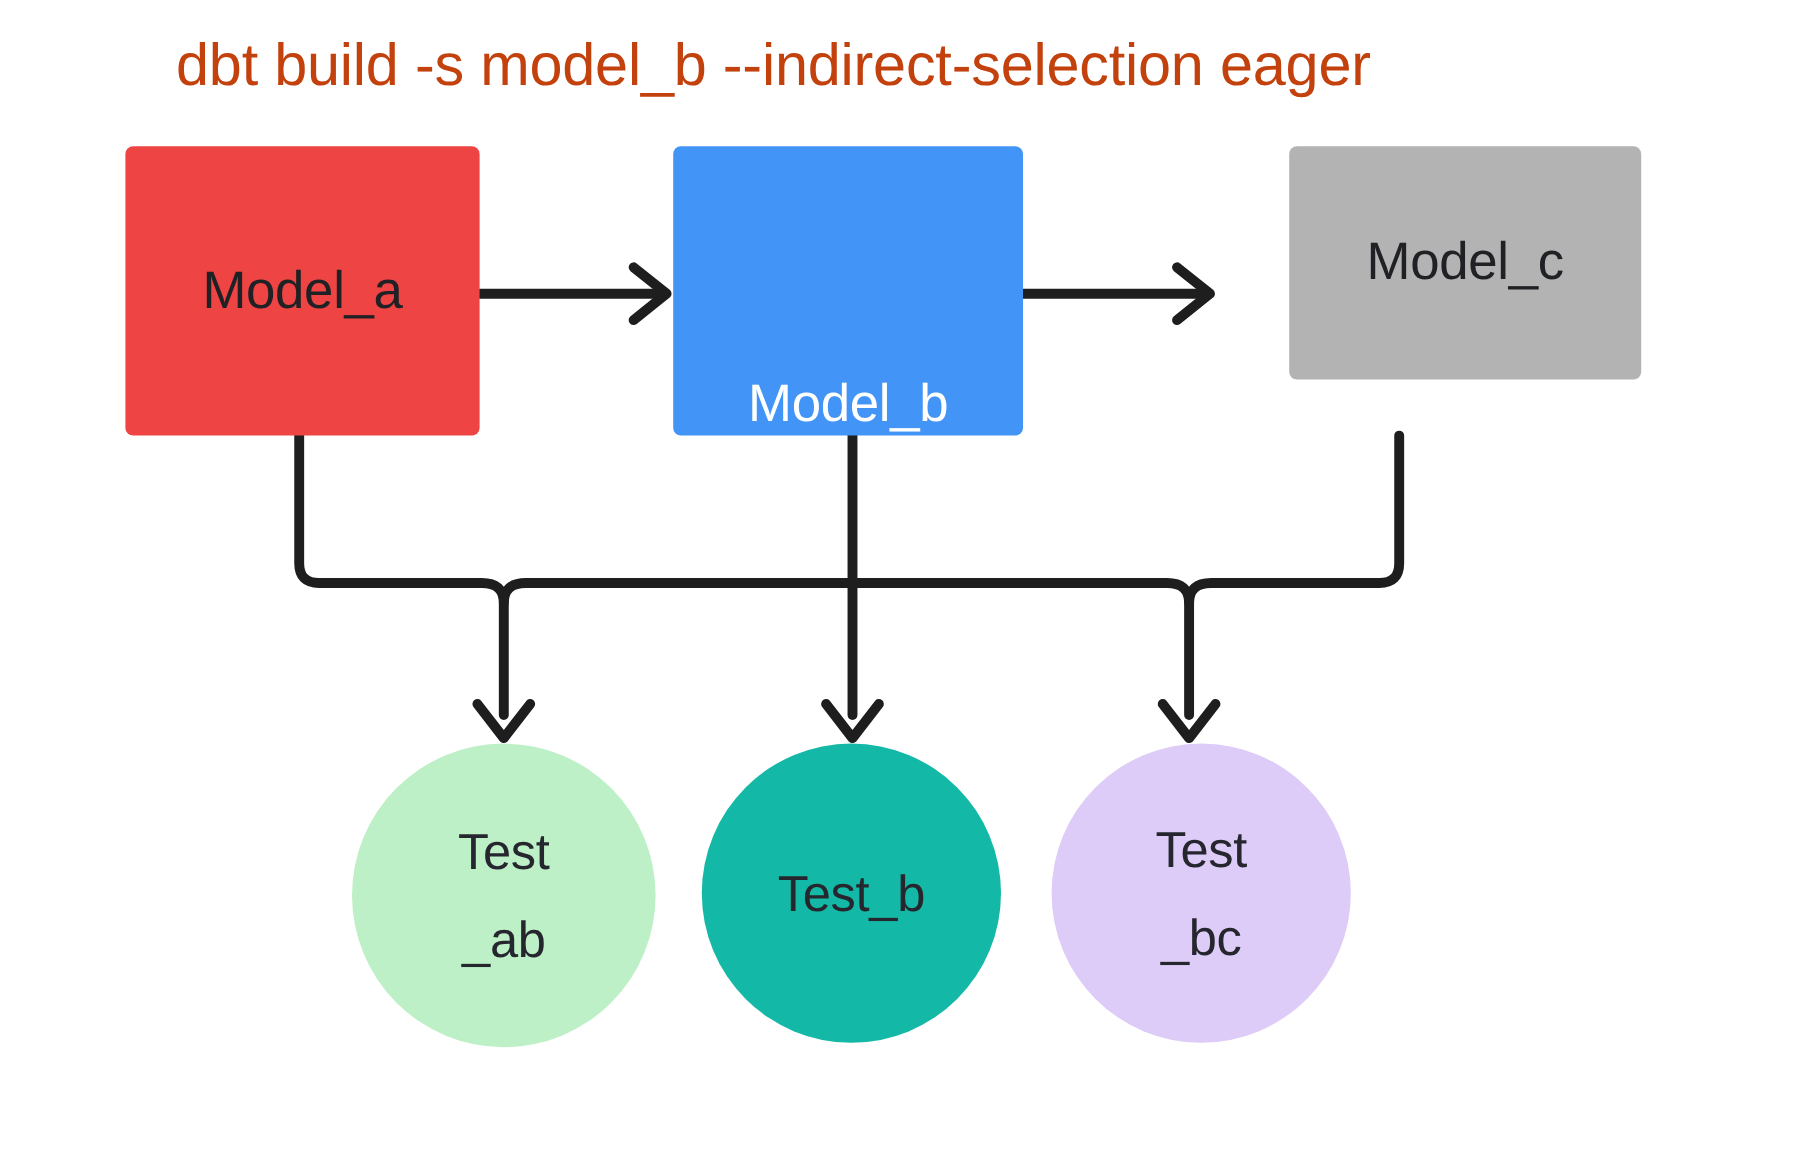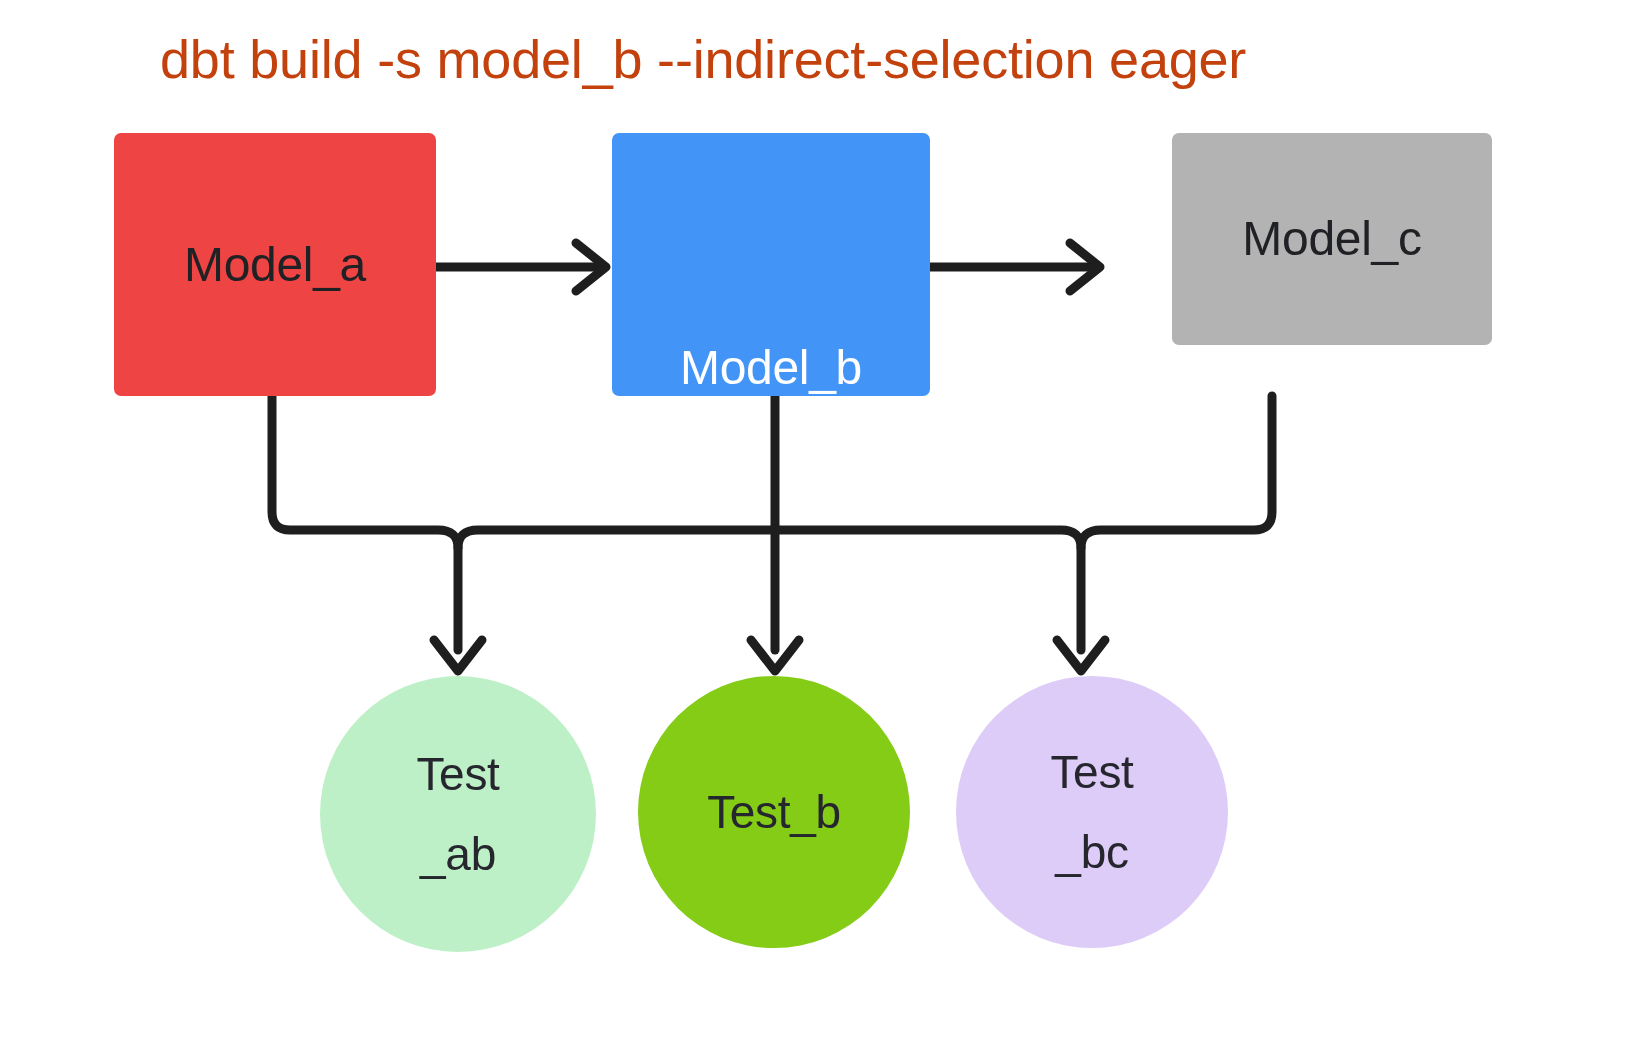--- a/index.html
+++ b/index.html
@@ -123,21 +123,21 @@
 
   <div id="model-c" class="node-box" style="background:#B3B3B3;">
     <span class="node-label" style="color:#202124;">Model_c</span>
   </div>
 
   <div id="test-ab" class="node-circle" style="background:#BDF0C6;">
     <span class="node-label">Test
 _ab</span>
   </div>
 
-  <div id="test-b" class="node-circle" style="background:#84cc16;">
+  <div id="test-b" class="node-circle" style="background:#14b8a6;">
     <span class="node-label">Test_b</span>
   </div>
 
   <div id="test-bc" class="node-circle" style="background:#DDCBF8;">
     <span class="node-label">Test
 _bc</span>
   </div>
 
 </div>
 

